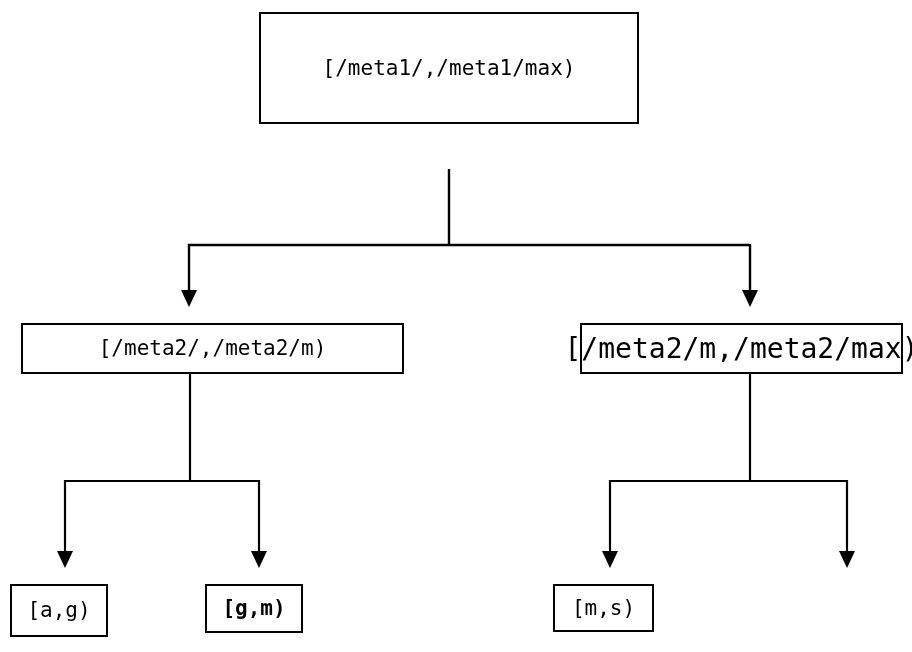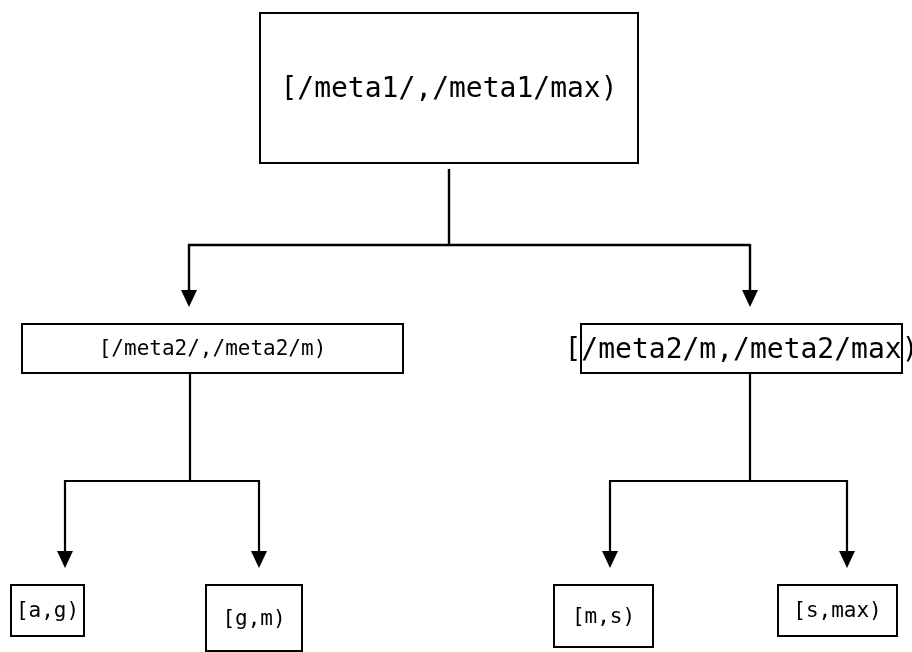--- a/index.html
+++ b/index.html
@@ -41,58 +41,59 @@
   }
   .node-label {
     display: block;
     line-height: 1;
   }
   
   #node-root {
     left: 259px;
     top: 12px;
     width: 380px;
-    height: 152px;
-    font-size: 28px;
+    height: 112px;
+    font-size: 21px;
   }
   
   #node-meta2-low {
     left: 21px;
     top: 323px;
     width: 383px;
     height: 51px;
     font-size: 21px;
   }
   #node-meta2-high {
     left: 580px;
     top: 323px;
     width: 323px;
     height: 51px;
     font-size: 28px;
   }
   
   #node-leaf-ag {
     left: 10px;
     top: 584px;
-    width: 75px;
+    width: 98px;
     height: 53px;
     font-size: 21px;
   }
   #node-leaf-gm {
     left: 205px;
     top: 584px;
     width: 98px;
-    height: 68px;
+    height: 49px;
     font-size: 21px;
+    font-weight: bold;
   }
   #node-leaf-ms {
     left: 553px;
     top: 584px;
     width: 101px;
-    height: 64px;
+    height: 48px;
     font-size: 21px;
   }
   #node-leaf-smax {
     left: 777px;
     top: 584px;
     width: 121px;
     height: 53px;
     font-size: 21px;
   }
 </style>
@@ -156,17 +157,14 @@
   </div>
 
   <div class="node" id="node-leaf-gm">
     <span class="node-label">[g,m)</span>
   </div>
 
   <div class="node" id="node-leaf-ms">
     <span class="node-label">[m,s)</span>
   </div>
 
-  <div class="node" id="node-leaf-smax">
-    <span class="node-label">[s,max)</span>
-  </div>
 
 </div>
 
 </body></html>

